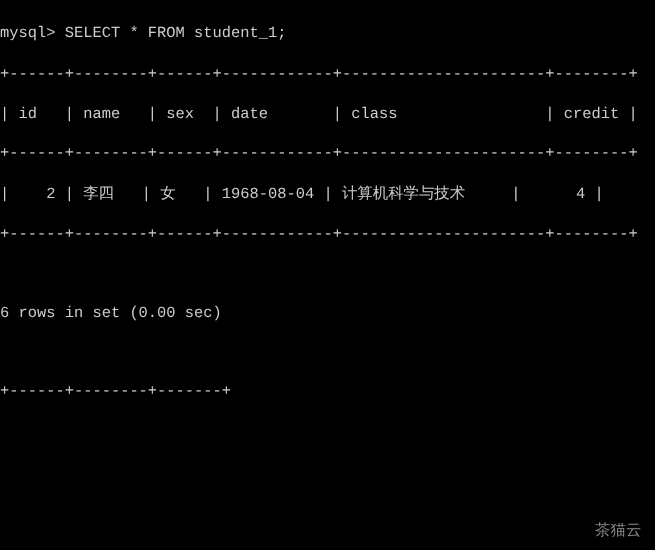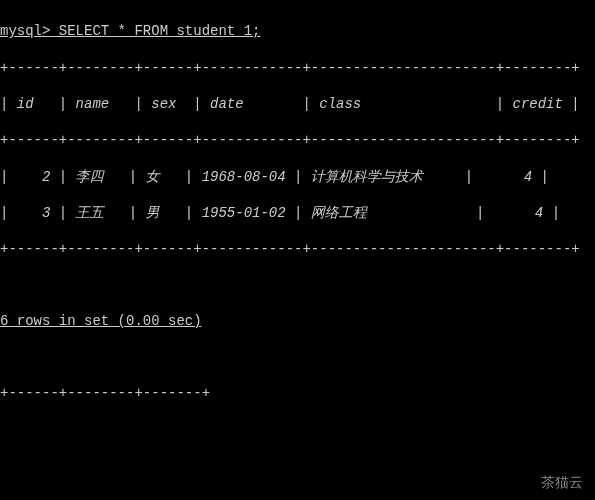--- a/index.html
+++ b/index.html
@@ -11,43 +11,42 @@
       line-height: 1.3;
       width: 595px;
       height: 500px;
       overflow: hidden;
       position: relative;
     }
     .terminal {
       padding: 4px 0 0 0;
       white-space: pre;
     }
-    .prompt-line { color: #ccc; text-decoration: underline; }
+    .prompt-line { color: #ccc; }
     .table-border { color: #ccc; }
-    .table-row { color: #ccc; font-style: italic; }
+    .table-row { color: #ccc; }
     .blank { height: 17px; }
     .watermark {
       position: absolute;
       bottom: 8px;
       right: 12px;
       color: #888;
       font-size: 14px;
       font-family: Liberation Mono, monospace;
     }
   </style>
 </head>
 <body>
 
 <div class="terminal">
 <div class="prompt-line">mysql&gt; SELECT * FROM student_1;</div>
 <div class="table-border">+------+--------+------+------------+----------------------+--------+</div>
 <div class="table-row">| id   | name   | sex  | date       | class                | credit |</div>
 <div class="table-border">+------+--------+------+------------+----------------------+--------+</div>
 <div class="table-row">|    2 | 李四   | 女   | 1968-08-04 | 计算机科学与技术     |      4 |</div>
-<div class="table-row">|    3 | 王五   | 男   | 1955-01-02 | 网络工程             |      4 |</div>
 <div class="table-border">+------+--------+------+------------+----------------------+--------+</div>
 <div class="blank"></div>
 <div class="prompt-line">6 rows in set (0.00 sec)</div>
 <div class="blank"></div>
 <div class="table-border">+------+--------+-------+</div>
 
 
 
 
 

